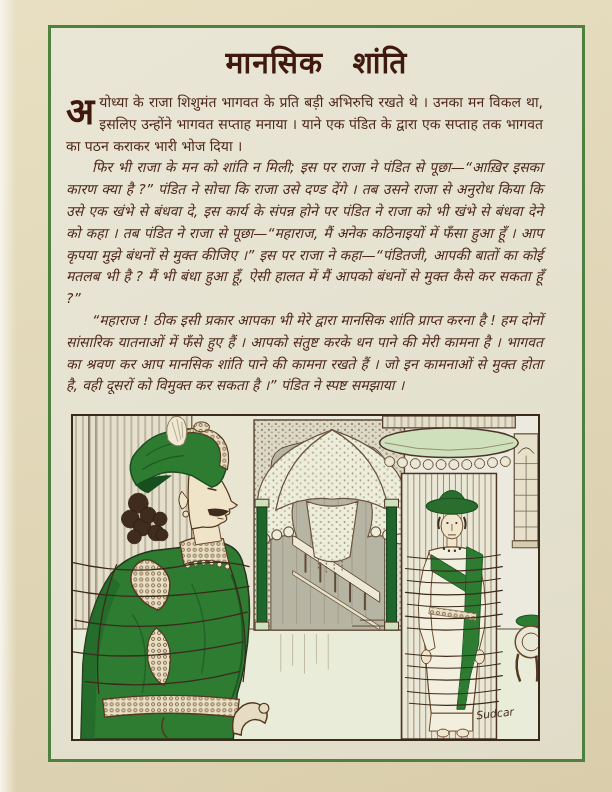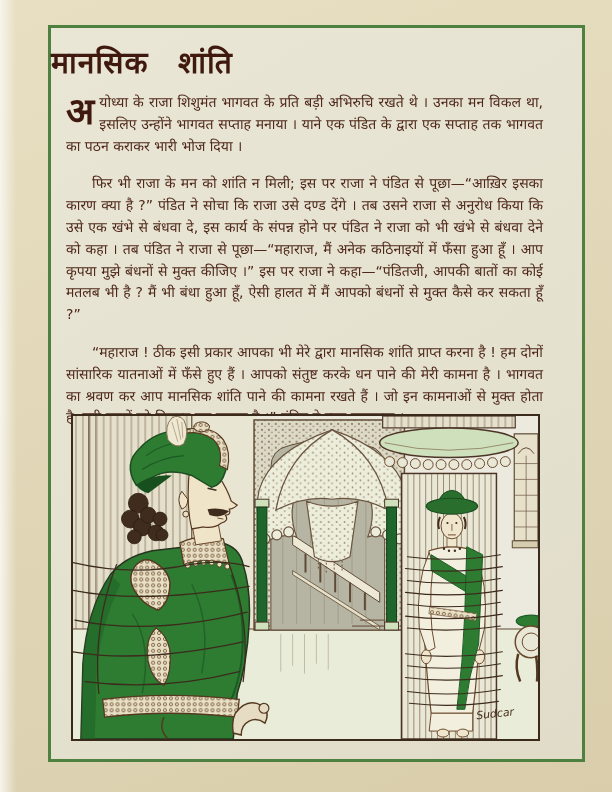--- a/index.html
+++ b/index.html
@@ -14,33 +14,33 @@
     position:absolute;left:0;top:0;width:16px;height:100%;
     background:linear-gradient(90deg,#f7f4ec 0%,rgba(247,244,236,0) 100%);
   }
   .frame{
     position:absolute;left:48px;top:25px;width:537px;height:737px;
     border:3px solid #4e8040;box-sizing:border-box;
     background:linear-gradient(150deg,#e9e6d6 0%,#e4e1cf 60%,#e0dcc8 100%);
   }
   .title{
     margin:13px 0 10px 0;
-    text-align:left;
+    text-align:center;
     font-size:30px;font-weight:bold;
     color:#40190e;
     letter-spacing:1px;word-spacing:18px;
   }
   .text-block{
     margin-left:15px;width:477px;
     color:#4f281a;
     font-size:14px;line-height:21.8px;
     text-align:justify;
   }
   .para{margin:0;}
-  .para + .para{margin-top:16px;text-indent:26px;}
+  .para + .para{margin-top:0;text-indent:26px;font-style:italic;}
   .dropcap{
     float:left;
     font-size:37px;line-height:36px;
     font-weight:bold;
     padding:2px 5px 0 0;
     color:#40190e;
   }
   .illustration{
     position:absolute;left:71px;top:414px;
     width:469px;height:327px;

